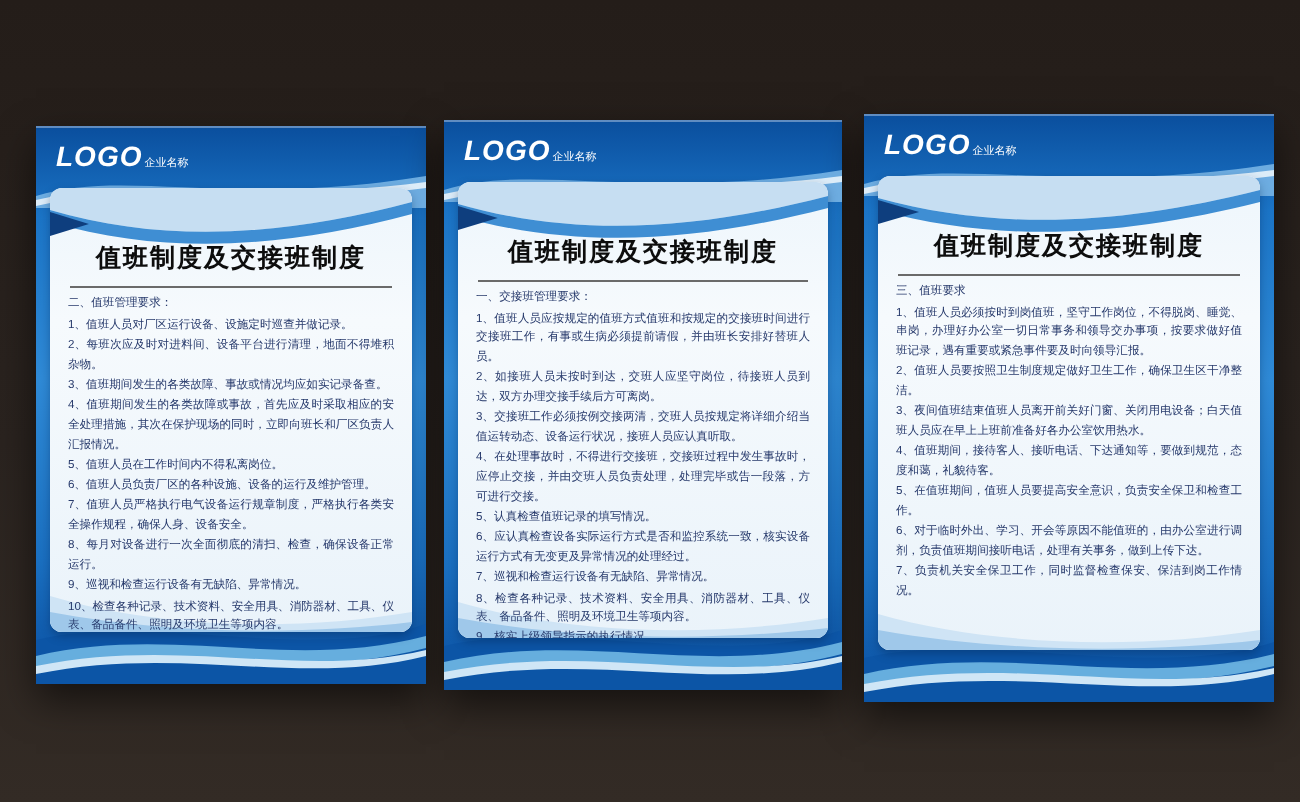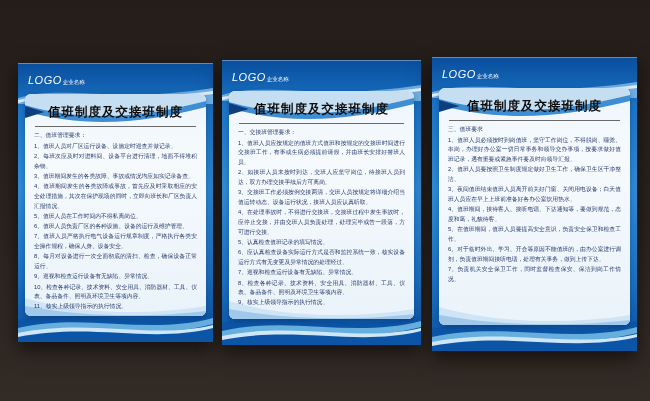--- a/index.html
+++ b/index.html
@@ -14,36 +14,36 @@
     background:linear-gradient(180deg,#0a4f9e 0%,#1b74c6 16%,#2f8ad6 45%,#1a6fc0 78%,#0a4fa0 100%);
     border-top:1px solid rgba(255,255,255,.35);
     box-shadow:0 8px 18px rgba(0,0,0,.55);
     overflow:hidden;
   }
   .panel.p1{left:18px;top:63px;width:195px;height:278px;}
   .panel.p2{left:222px;top:60px;width:199px;height:284px;}
   .panel.p3{left:432px;top:57px;width:205px;height:293px;}
 
   .logo-row{position:absolute;top:6px;left:10px;right:10px;color:#ffffff;z-index:3;white-space:nowrap;}
-  .logo-main{font-weight:normal;font-style:italic;font-size:11px;letter-spacing:.5px;}
+  .logo-main{font-weight:bold;font-style:italic;font-size:14px;letter-spacing:.5px;}
   .logo-sub{font-size:5.5px;margin-left:1px;}
 
   .hdr-wave{position:absolute;left:0;right:0;top:18px;height:22px;width:100%;z-index:1;}
 
   .card{
     position:absolute;left:7px;right:7px;top:30px;bottom:26px;
     background:linear-gradient(180deg,#eef6fc 0%,#f6fafd 30%,#eaf3fa 100%);
     border-radius:6px;overflow:hidden;z-index:2;
     box-shadow:0 2px 5px rgba(0,30,70,.35);
   }
   .card-top-deco{position:absolute;top:0;left:0;width:100%;height:32px;z-index:0;}
   .card-bottom-deco{position:absolute;bottom:0;left:0;width:100%;height:26px;z-index:0;}
 
   .card-title{
-    position:relative;z-index:1;margin:10px 8px 0 8px;text-align:center;
+    position:relative;z-index:1;margin:27px 8px 0 8px;text-align:center;
     font-size:12.5px;font-weight:bold;color:#0d0d0d;letter-spacing:1px;white-space:nowrap;
   }
   .title-rule{position:relative;z-index:1;height:1px;background:#6a6a6a;margin:5px 10px 4px 10px;}
 
   .rules{
     position:relative;z-index:1;margin:2px 9px 0 9px;
     font-size:5.8px;line-height:1.68;color:#26396b;text-align:justify;
   }
   .section-heading{margin-bottom:1px;}
   .rule-item{margin-bottom:.5px;}

